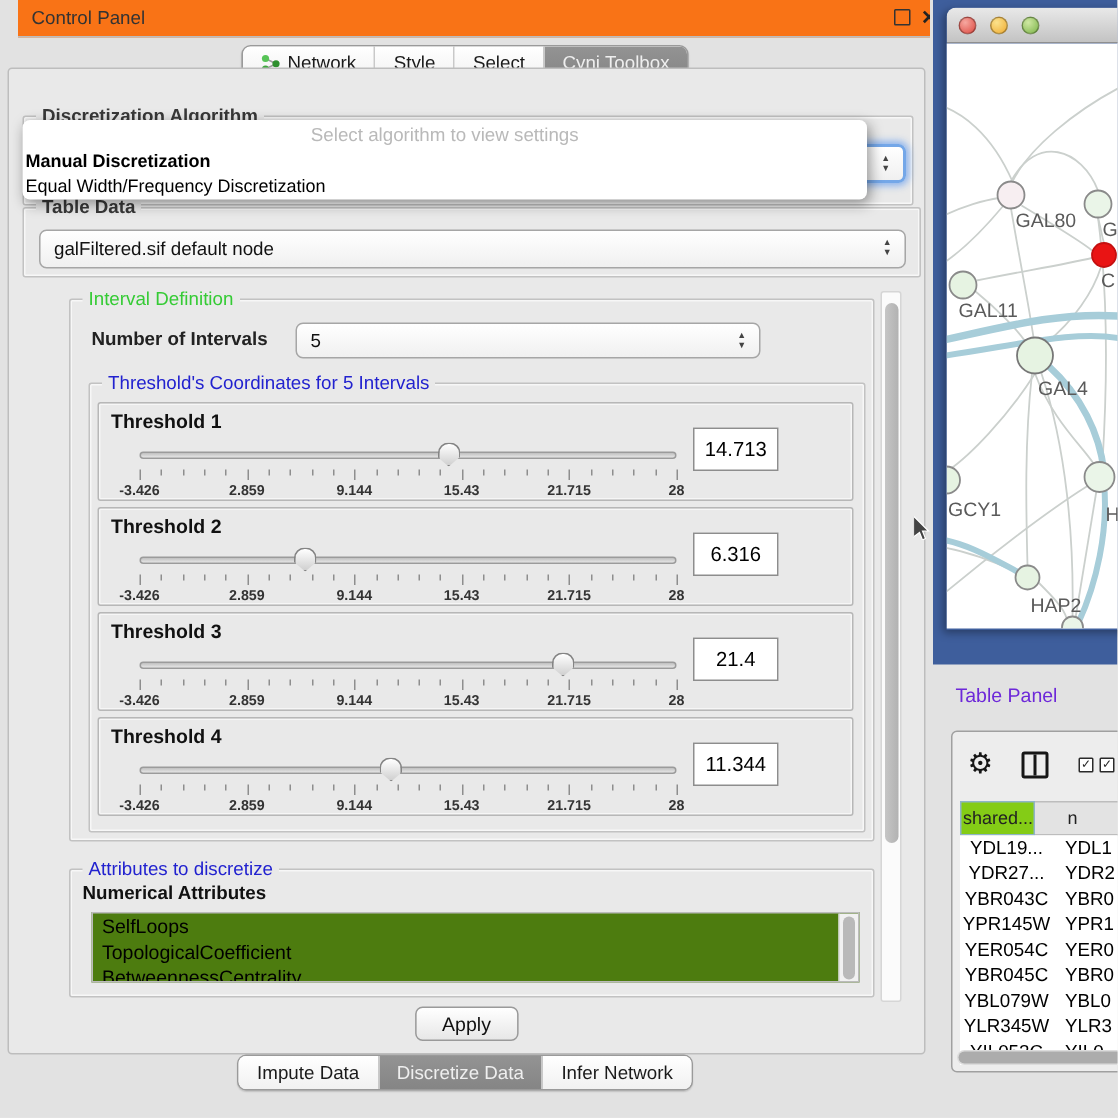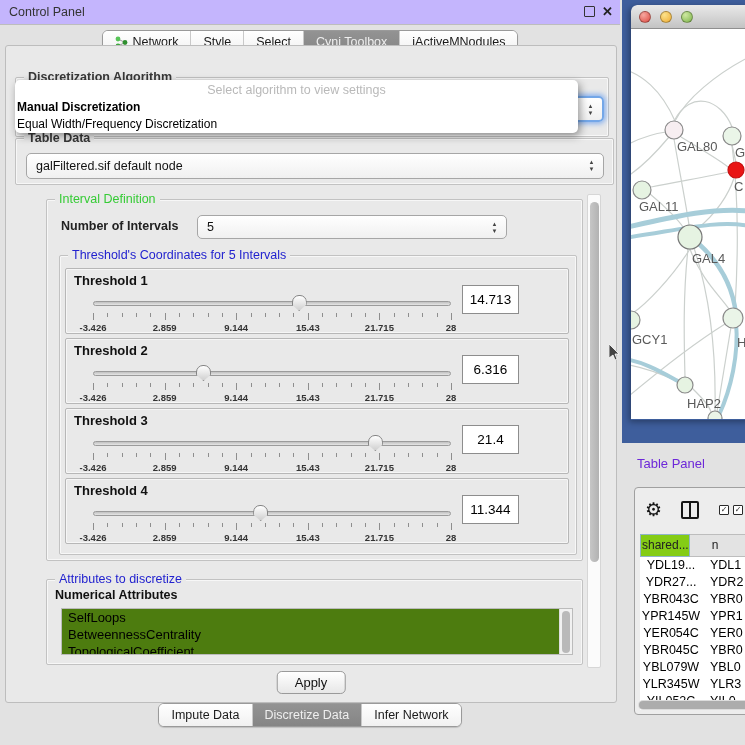--- a/index.html
+++ b/index.html
@@ -1,21 +1,21 @@
 <!DOCTYPE html>
 <html><head>
 <meta charset="utf-8">
 <style>
   * { margin:0; padding:0; box-sizing:border-box; }
   html,body { width:745px; height:745px; overflow:hidden; }
   body { font-family:"Liberation Sans", sans-serif; background:#e2e2e2; position:relative; color:#222; }
 
   
   .control-window { position:absolute; left:0; top:0; width:620px; height:745px; background:#e2e2e2; }
-  .cp-titlebar { position:absolute; left:0; top:0; width:100%; height:25px; background:#c4b5fd; border-bottom:1px solid #bdbdbd; }
+  .cp-titlebar { position:absolute; left:12px; top:0; width:100%; height:25px; background:#f97316; border-bottom:1px solid #bdbdbd; }
   .cp-title { position:absolute; left:9px; top:5px; font-size:12.5px; color:#333; }
   .wb { position:absolute; top:6px; font-size:12px; color:#222; line-height:12px; }
   .wb.float { left:584px; width:11px; height:11px; border:1.5px solid #333; border-radius:1px; }
   .wb.close { left:602px; font-weight:bold; font-size:13px; }
 
   
   .seg { display:inline-flex; border:1px solid #9a9a9a; border-radius:6px; overflow:hidden; background:#fff; box-shadow:0 1px 1px rgba(0,0,0,.15); }
   .seg-item { display:flex; align-items:center; gap:5px; padding:4px 12px; font-size:12.5px; color:#1a1a1a; background:linear-gradient(#ffffff,#f1f1f1); border-left:1px solid #c9c9c9; white-space:nowrap; cursor:default; }
   .seg-item:first-child { border-left:none; }
   .seg-item.selected { background:linear-gradient(#939393,#858585); color:#efefef; }
@@ -120,21 +120,20 @@
           <line x1="3" y1="10" x2="10" y2="6.5" stroke="#9a9a9a" stroke-width="1"></line>
           <circle cx="3" cy="3" r="2.4" fill="#57c457"></circle>
             <circle cx="3" cy="10" r="2.4" fill="#3da63d"></circle>
             <circle cx="10" cy="6.5" r="2.4" fill="#2f8f2f"></circle>
         </svg>
         <span>Network</span>
       </span>
       <span class="seg-item">Style</span>
       <span class="seg-item">Select</span>
       <span class="seg-item selected">Cyni Toolbox</span>
-      <span class="seg-item">jActiveMNodules</span>
     </div>
   </div>
 
   <div class="cp-main">
 
     <div class="group" style="left:9px; top:31px; width:594px; height:60px;">
       <span class="group-title t-dark">Discretization Algorithm</span>
       <div class="combo focused" style="left:10px; top:18px; width:578px;">
         <span class="stepper">
             <span>▲</span>
@@ -358,22 +357,22 @@
 </div>
         </div>
       </div>
 
       <div class="group" style="left:31px; top:385px; width:537px; height:86px;">
         <span class="group-title t-blue">Attributes to discretize</span>
         <span class="attr-sub">Numerical Attributes</span>
         <div class="attr-list">
           <div id="attr-items">
               <div class="attr-item">SelfLoops</div>
+              <div class="attr-item">TopologicalCoefficient</div>
               <div class="attr-item">BetweennessCentrality</div>
-              <div class="attr-item">TopologicalCoefficient</div>
             </div>
           <div class="attr-sb">
               <div class="attr-sb-thumb"></div>
             </div>
         </div>
       </div>
 
       <div class="vscrollbar">
           <div class="vthumb"></div>
         </div>

